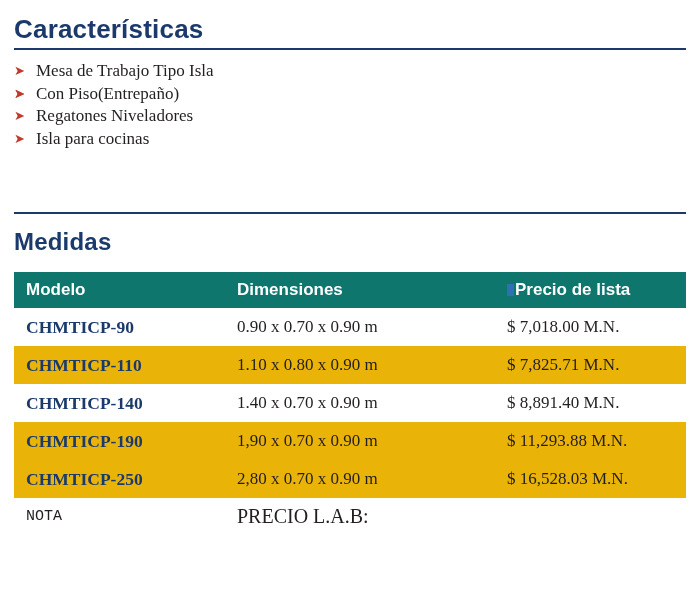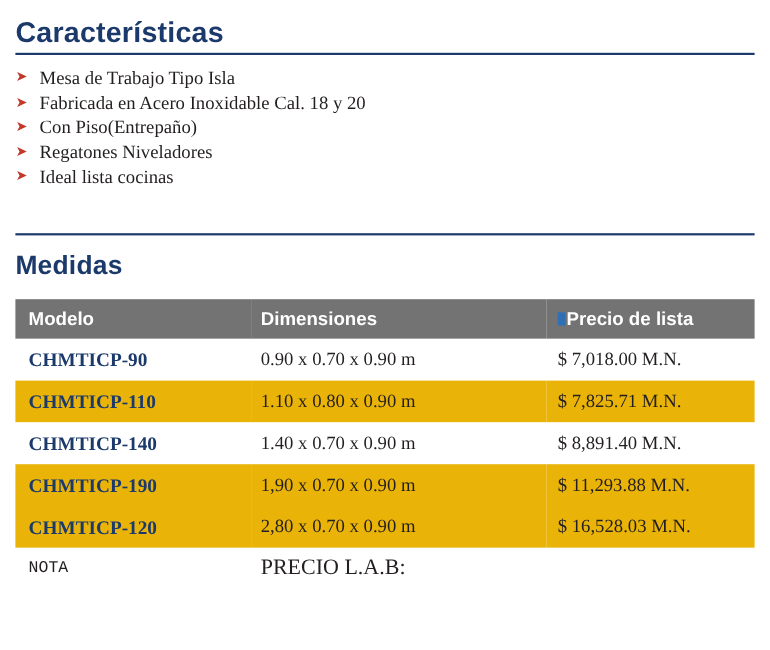--- a/index.html
+++ b/index.html
@@ -95,21 +95,21 @@
   }
   .table th, .table td {
     padding: 0;
     margin: 0;
   }
   .col-modelo { width: 215px; }
   .col-dim    { width: 268px; }
   .col-precio { width: 189px; }
 
   thead tr {
-    background: #737373;
+    background: #0f766e;
     padding-left: 44px;
   }
   thead th {
     height: 36px;
     color: #ffffff;
     font-family: "Liberation Sans", sans-serif;
     font-size: 17px;
     font-weight: bold;
     text-align: left;
     vertical-align: middle;
@@ -174,33 +174,32 @@
 
   <div class="rule" id="rule-top"></div>
 
   <ul class="feature-list">
     <li class="feature-item">
       <span class="bullet-arrow">➤</span>
       <span>Mesa de Trabajo Tipo Isla</span>
     </li>
     <li class="feature-item">
       <span class="bullet-arrow">➤</span>
-      <span>Fabricada en Acero Inoxidable Cal. 18 y 20</span>
     </li>
     <li class="feature-item">
       <span class="bullet-arrow">➤</span>
       <span>Con Piso(Entrepaño)</span>
     </li>
     <li class="feature-item">
       <span class="bullet-arrow">➤</span>
       <span>Regatones Niveladores</span>
     </li>
     <li class="feature-item">
       <span class="bullet-arrow">➤</span>
-      <span>Ideal lista cocinas</span>
+      <span>Isla para cocinas</span>
     </li>
   </ul>
 
   <div class="rule" id="rule-mid"></div>
 
   <div class="section-title" id="medidas-title">Medidas</div>
 
   <table class="table">
     <colgroup>
       <col class="col-modelo">
@@ -229,21 +228,21 @@
         <td class="model">CHMTICP-140</td>
         <td class="dim">1.40 x 0.70 x 0.90 m</td>
         <td class="price">$ 8,891.40 M.N.</td>
       </tr>
       <tr class="even">
         <td class="model">CHMTICP-190</td>
         <td class="dim">1,90 x 0.70 x 0.90 m</td>
         <td class="price">$ 11,293.88 M.N.</td>
       </tr>
       <tr class="even">
-        <td class="model">CHMTICP-120</td>
+        <td class="model">CHMTICP-250</td>
         <td class="dim">2,80 x 0.70 x 0.90 m</td>
         <td class="price">$ 16,528.03 M.N.</td>
       </tr>
       <tr class="note">
         <td class="model">NOTA</td>
         <td class="dim">PRECIO L.A.B:</td>
         <td class="price"></td>
       </tr>
     </tbody>
   </table>

